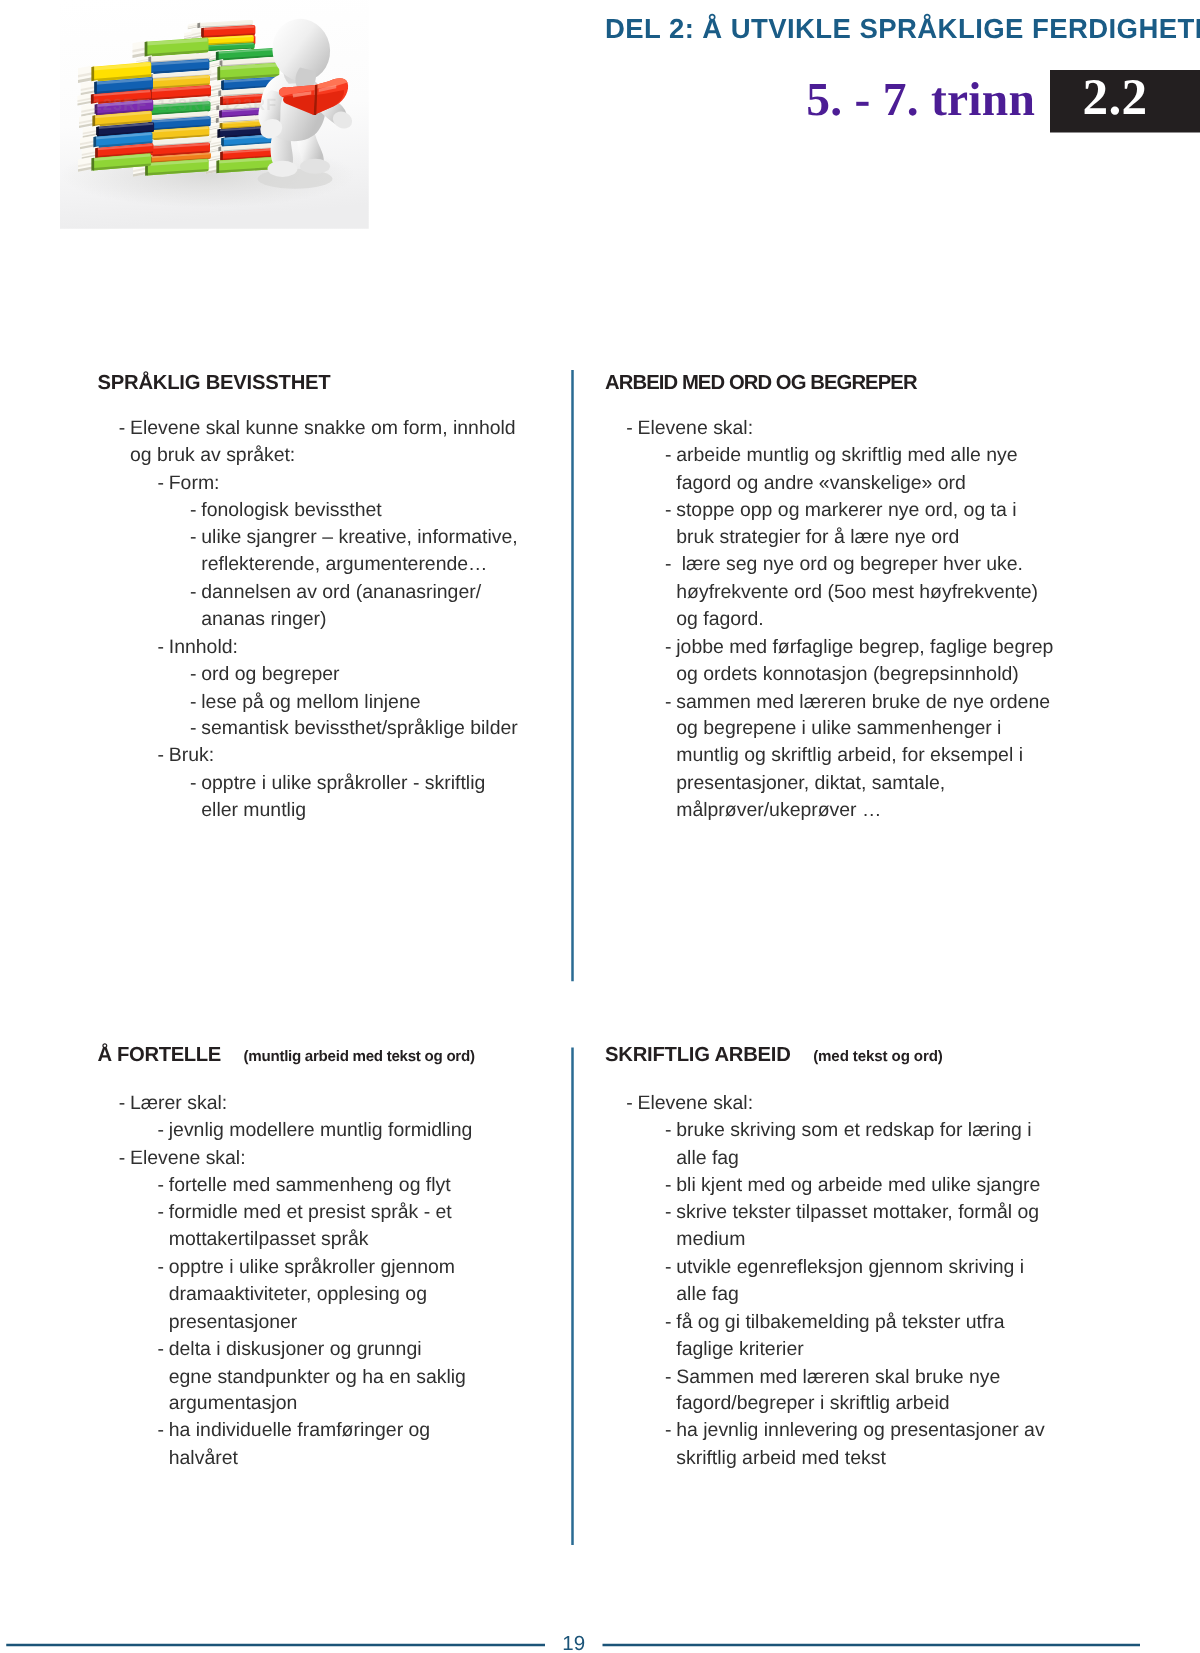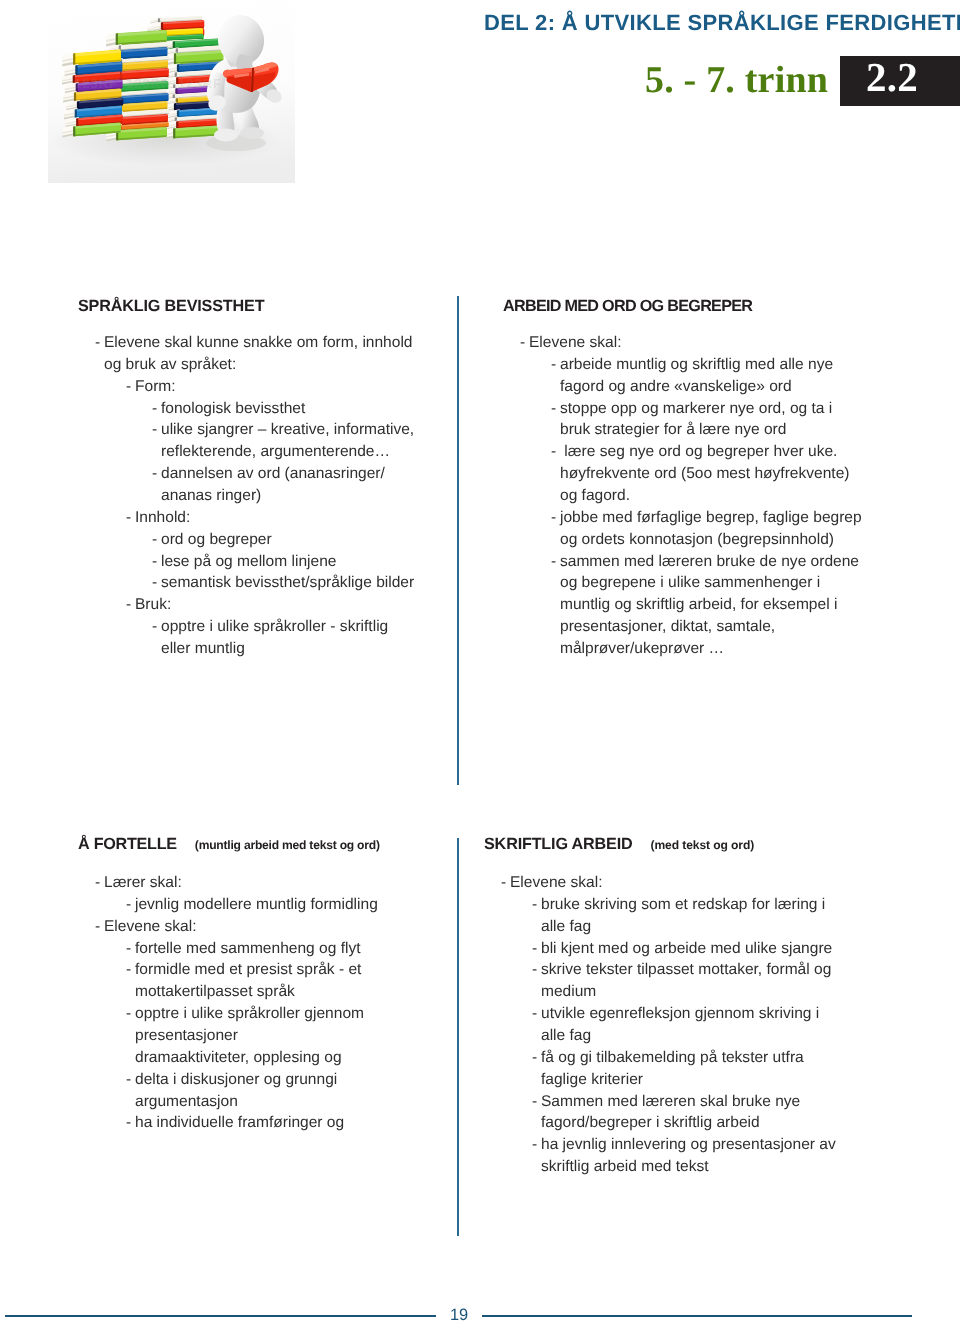--- a/index.html
+++ b/index.html
@@ -13,21 +13,21 @@
   
   .hero{position:absolute;left:0px;top:0px;width:250px;height:190px;padding-left:48px;}
   .hero svg{display:block;width:100%;height:100%;}
 
   .sec-title{position:absolute;left:484px;top:10px;
     font-size:22px;font-weight:bold;letter-spacing:0.35px;color:#1a5c86;
     white-space:nowrap;}
 
   .grade{position:absolute;left:645px;top:56px;
     font-family:"Liberation Serif",serif;font-size:38px;font-weight:bold;
-    color:#4d7c0f;line-height:48px;letter-spacing:0.2px;white-space:nowrap;}
+    color:#4c1d95;line-height:48px;letter-spacing:0.2px;white-space:nowrap;}
   .badge{position:absolute;left:840px;top:56px;width:125px;height:50px;
     background:#231f20;color:#ffffff;font-family:"Liberation Serif",serif;
     font-size:41px;font-weight:bold;line-height:42px;
     text-align:left;padding-left:26px;box-sizing:border-box;letter-spacing:0.2px;}
 
   
   .panel{position:absolute;}
   .p-title{font-size:16.2px;font-weight:bold;color:#231f20;letter-spacing:-0.18px;
     white-space:nowrap;}
   #panel1 .p-title{letter-spacing:-0.72px;}
@@ -496,21 +496,21 @@
         <div class="ln i2"><span>ananas ringer)</span></div>
         <div class="ln i1"><span class="dash">-</span><span>Innhold:</span></div>
         <div class="ln i2"><span class="dash">-</span><span>ord og begreper</span></div>
         <div class="ln i2"><span class="dash">-</span><span>lese på og mellom linjene</span></div>
         <div class="ln i2"><span class="dash">-</span><span>semantisk bevissthet/språklige bilder</span></div>
         <div class="ln i1"><span class="dash">-</span><span>Bruk:</span></div>
         <div class="ln i2"><span class="dash">-</span><span>opptre i ulike språkroller - skriftlig</span></div>
         <div class="ln i2"><span>eller muntlig</span></div>
       </div>
     </div>
-  <div class="panel" id="panel1" style="left:484px;top:297px;width:400px;margin-left:19px;">
+  <div class="panel" id="panel1" style="left:484px;top:297px;width:400px;">
       <div class="p-head"><span class="p-title">ARBEID MED ORD OG BEGREPER</span></div>
       <div class="p-body">
         <div class="ln i0"><span class="dash">-</span><span>Elevene skal:</span></div>
         <div class="ln i1"><span class="dash">-</span><span>arbeide muntlig og skriftlig med alle nye</span></div>
         <div class="ln i1"><span>fagord og andre «vanskelige» ord</span></div>
         <div class="ln i1"><span class="dash">-</span><span>stoppe opp og markerer nye ord, og ta i</span></div>
         <div class="ln i1"><span>bruk strategier for å lære nye ord</span></div>
         <div class="ln i1"><span class="dash">-</span><span> lære seg nye ord og begreper hver uke.</span></div>
         <div class="ln i1"><span>høyfrekvente ord (5oo mest høyfrekvente)</span></div>
         <div class="ln i1"><span>og fagord.</span></div>
@@ -526,25 +526,27 @@
   <div class="panel" id="panel2" style="left:78px;top:835px;width:370px;">
       <div class="p-head"><span class="p-title">Å FORTELLE</span><span class="p-sub">(muntlig arbeid med tekst og ord)</span></div>
       <div class="p-body">
         <div class="ln i0"><span class="dash">-</span><span>Lærer skal:</span></div>
         <div class="ln i1"><span class="dash">-</span><span>jevnlig modellere muntlig formidling</span></div>
         <div class="ln i0"><span class="dash">-</span><span>Elevene skal:</span></div>
         <div class="ln i1"><span class="dash">-</span><span>fortelle med sammenheng og flyt</span></div>
         <div class="ln i1"><span class="dash">-</span><span>formidle med et presist språk - et</span></div>
         <div class="ln i1"><span>mottakertilpasset språk</span></div>
         <div class="ln i1"><span class="dash">-</span><span>opptre i ulike språkroller gjennom</span></div>
+        <div class="ln i1"><span>dramaaktiviteter, opplesing og</span></div>
         <div class="ln i1"><span>presentasjoner</span></div>
-        <div class="ln i1"><span>dramaaktiviteter, opplesing og</span></div>
         <div class="ln i1"><span class="dash">-</span><span>delta i diskusjoner og grunngi</span></div>
+        <div class="ln i1"><span>egne standpunkter og ha en saklig</span></div>
         <div class="ln i1"><span>argumentasjon</span></div>
         <div class="ln i1"><span class="dash">-</span><span>ha individuelle framføringer og</span></div>
+        <div class="ln i1"><span>halvåret</span></div>
       </div>
     </div>
   <div class="panel" id="panel3" style="left:484px;top:835px;width:400px;">
       <div class="p-head"><span class="p-title">SKRIFTLIG ARBEID</span><span class="p-sub">(med tekst og ord)</span></div>
       <div class="p-body">
         <div class="ln i0"><span class="dash">-</span><span>Elevene skal:</span></div>
         <div class="ln i1"><span class="dash">-</span><span>bruke skriving som et redskap for læring i</span></div>
         <div class="ln i1"><span>alle fag</span></div>
         <div class="ln i1"><span class="dash">-</span><span>bli kjent med og arbeide med ulike sjangre</span></div>
         <div class="ln i1"><span class="dash">-</span><span>skrive tekster tilpasset mottaker, formål og</span></div>

